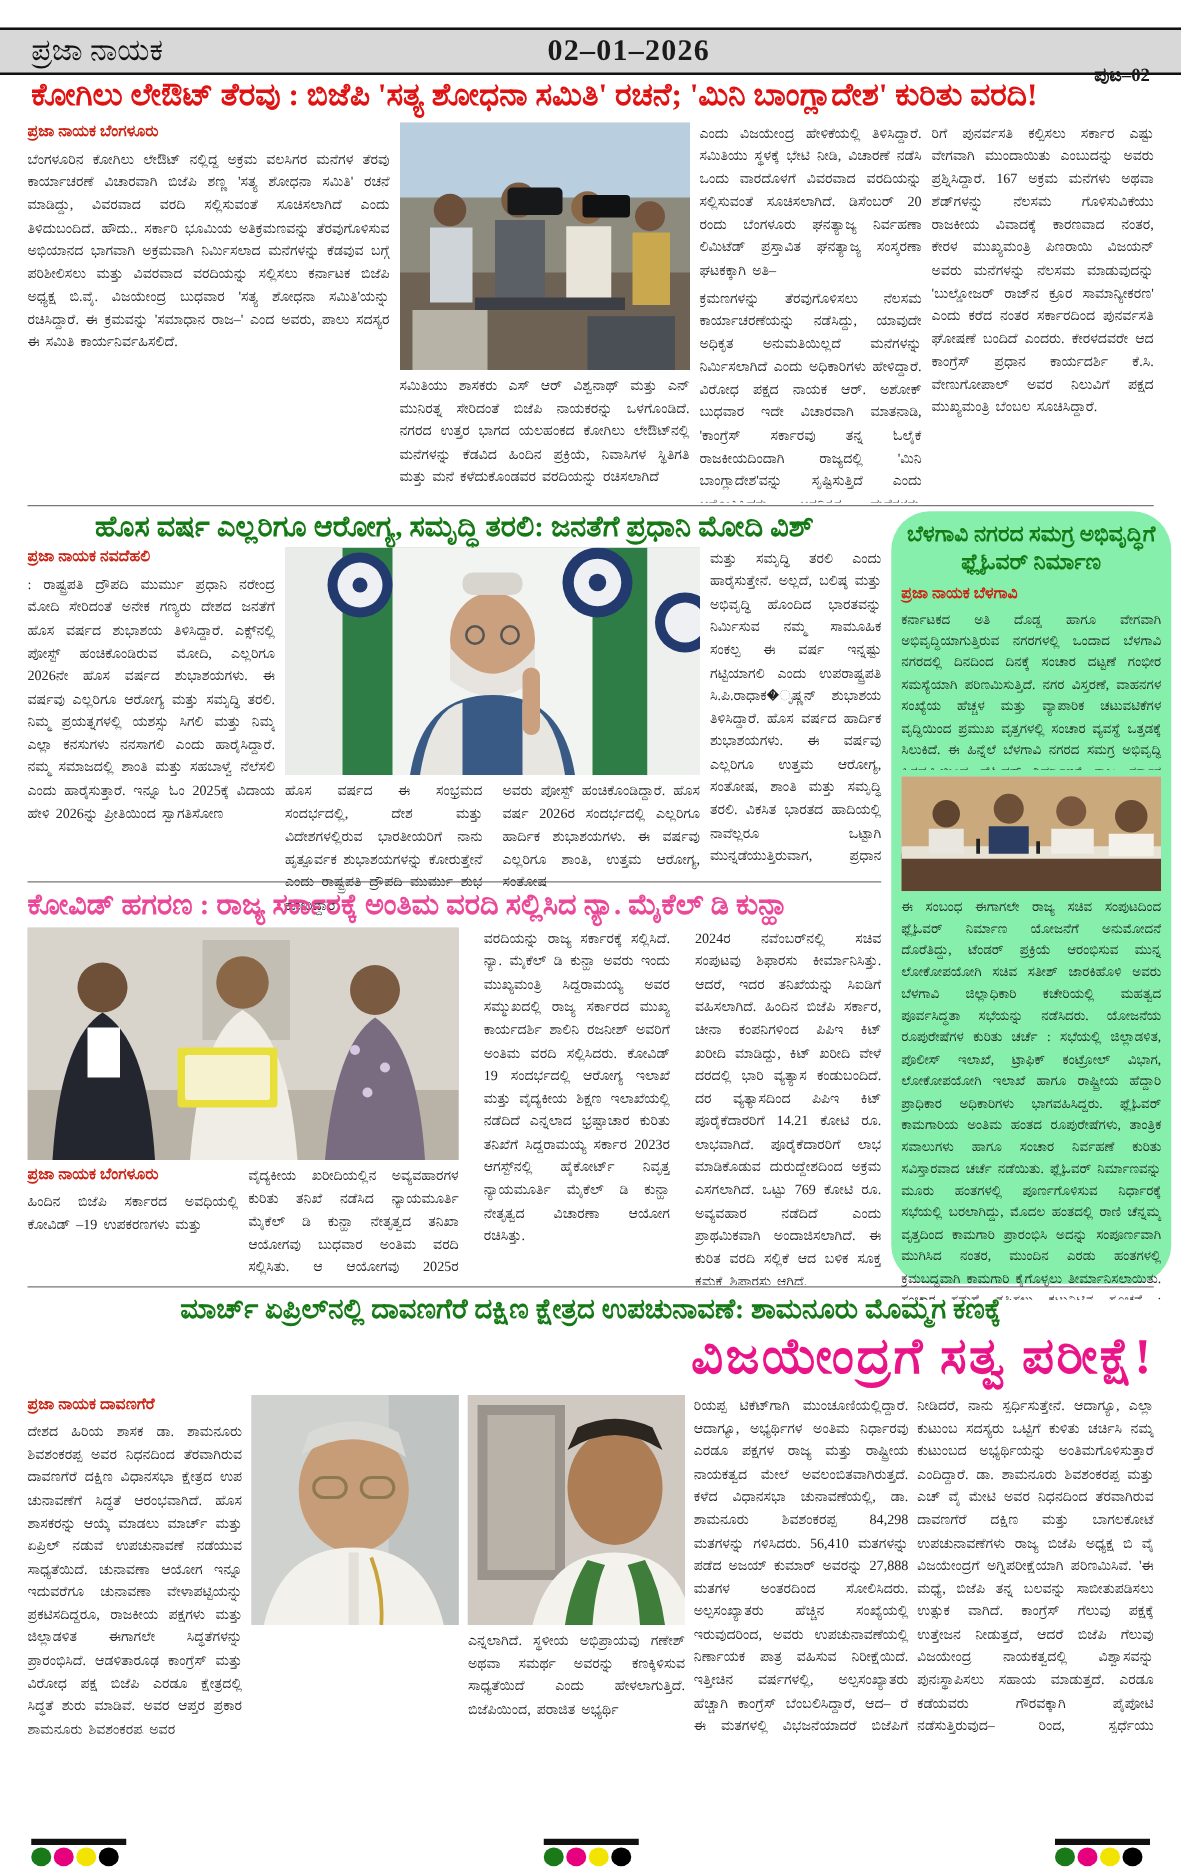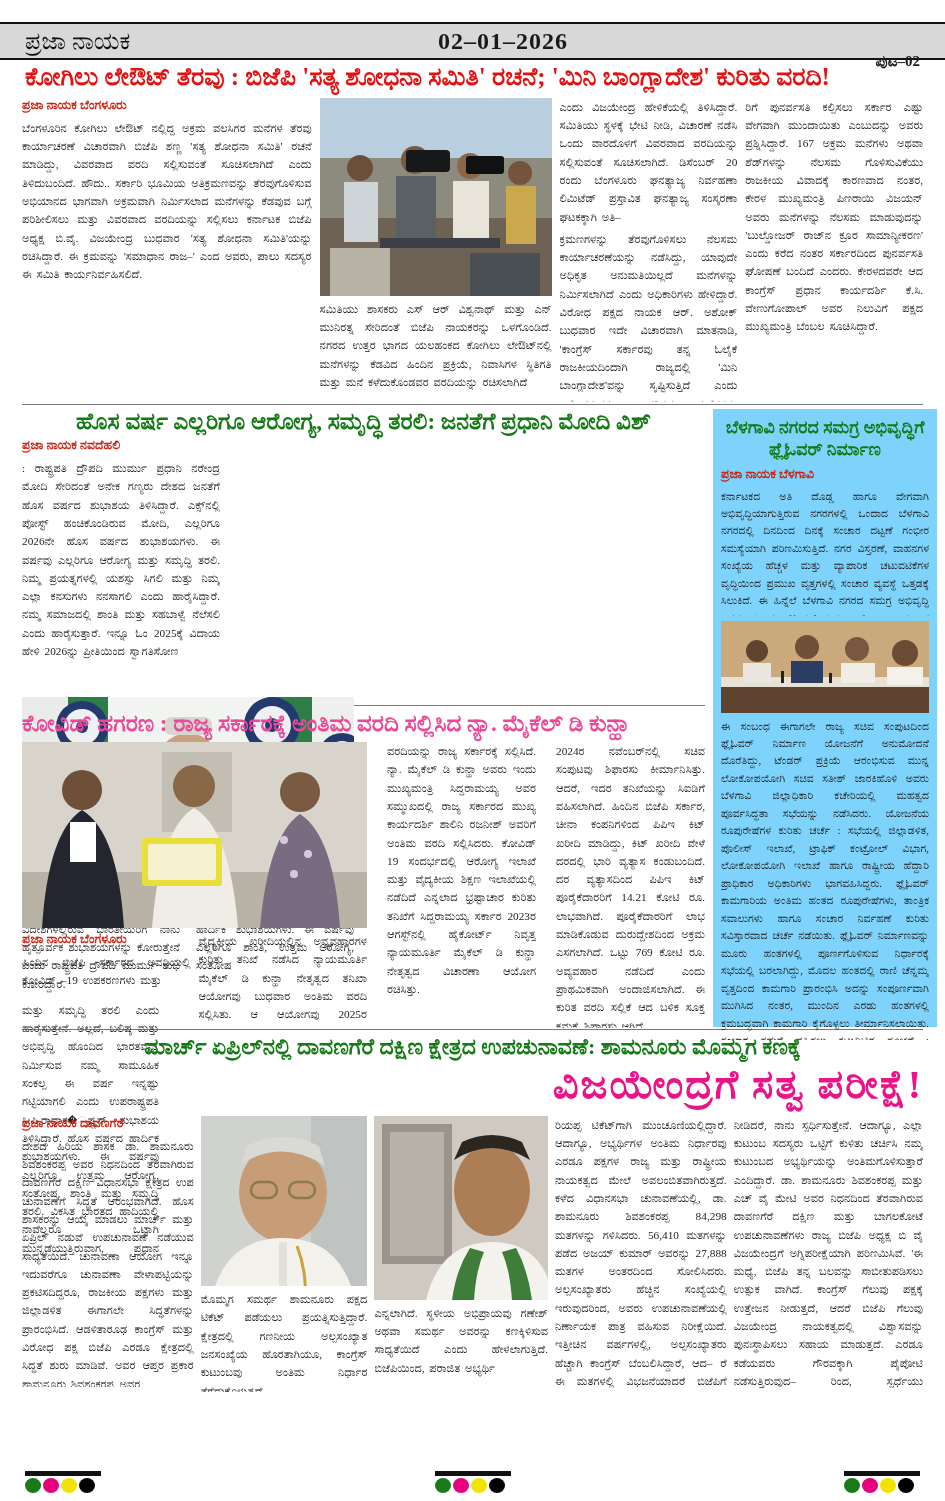--- a/index.html
+++ b/index.html
@@ -25,35 +25,35 @@
   .art1 { height:308px; display:flex; gap:8px; padding:4px 22px 0; }
   .art1 .c1 { width:295px; }
   .art1 .mid { width:232px; display:flex; flex-direction:column; gap:4px; }
   .art1 .c2, .art1 .c3 { width:181px; }
   .photo-frame { width:100%; overflow:hidden; background:#ccc; }
   
   .mainrow { display:flex; gap:8px; padding:2px 22px 0; height:622px; }
   .mainleft { width:683px; }
   .art2 { height:292px; }
   .art2 .hl { color:#157a15; font-size:23px; font-weight:bold; text-align:center; line-height:1.1; margin-bottom:4px; }
-  .art2-row { display:flex; gap:8px;flex-direction:column; }
+  .art2-row { display:flex; gap:8px; }
   .art2 .ca { width:198px; }
   .art2 .mid { width:332px; display:flex; flex-direction:column; gap:4px; }
   .art2 .subcols { display:flex; gap:16px; }
   .art2 .subcols > div { width:50%; }
   .art2 .cb { width:137px; }
   .art3 { height:322px; margin-top:4px; border-top:1.5px solid #777; padding-top:3px; }
   .art3 .hl { color:#ec4899; font-size:23px; font-weight:bold; line-height:1.1; margin:2px 0 6px; }
   .art3-row { display:flex; gap:8px; }
   .art3 .photocol { width:345px; display:flex; flex-direction:column; gap:4px; }
   .art3 .subcols { display:flex; gap:8px; }
   .art3 .subcols > div { width:50%; }
   .art3 .cb, .art3 .cc { width:161px;margin-left:12px; }
   
-  .belbox { width:224px; background:#7dd3fc; padding:8px 8px 6px; height:618px; }
+  .belbox { width:224px; background:#86efac; padding:8px 8px 6px; height:618px;border-radius:31px; }
   .belbox .hl { color:#157a15; font-size:17.5px; font-weight:bold; text-align:center; line-height:1.25; margin-bottom:6px; }
   .belbox .bodytxt { font-size:10.8px; }
   
   .kicker { color:#157a15; font-size:22px; font-weight:bold; text-align:center; padding:4px 22px 0;
             border-top:1.5px solid #777; margin:0 22px; white-space:nowrap; }
   .bigline { color:#ea1489; font-size:40px; font-weight:bold; text-align:right; line-height:1.25;
              letter-spacing:2px; padding:0 22px; }
   .bottomcols { display:flex; gap:7px; padding:6px 22px 0; height:282px; }
   .bottomcols .ba { width:175px; }
   .bottomcols .bb { width:170px; }
@@ -252,21 +252,20 @@
           <rect x="110" width="60" height="184" fill="#bfc3c2"></rect>
           <ellipse cx="82" cy="76" rx="44" ry="50" fill="#c79d78"></ellipse>
           <path d="M40 48 q42-26 84 2 l-6-20 q-36-18-72 0 Z" fill="#d9d9d6"></path>
           <rect x="50" y="66" width="26" height="16" rx="8" fill="none" stroke="#8c7a4e" stroke-width="2.5"></rect>
           <rect x="88" y="66" width="26" height="16" rx="8" fill="none" stroke="#8c7a4e" stroke-width="2.5"></rect>
           <path d="M10 184 q14-62 72-62 q58 0 72 62 Z" fill="#f2f1ec"></path>
           <path d="M78 126 l8 0 0 58 -8 0 Z" fill="#e2e0d8"></path>
           <path d="M96 130 q10 26 8 54" stroke="#c9a238" stroke-width="3" fill="none"></path>
         </svg>
       </div>
-      <div class="bodytxt" style="overflow:hidden">ಮೊಮ್ಮಗ ಸಮರ್ಥ ಶಾಮನೂರು ಪಕ್ಷದ ಟಿಕೆಟ್ ಪಡೆಯಲು ಪ್ರಯತ್ನಿಸುತ್ತಿದ್ದಾರೆ. ಕ್ಷೇತ್ರದಲ್ಲಿ ಗಣನೀಯ ಅಲ್ಪಸಂಖ್ಯಾತ ಜನಸಂಖ್ಯೆಯ ಹೊರತಾಗಿಯೂ, ಕಾಂಗ್ರೆಸ್ ಕುಟುಂಬವು ಅಂತಿಮ ನಿರ್ಧಾರ ತೆಗೆದುಕೊಳ್ಳುತ್ತದೆ</div>
     </div>
     <div class="stackcol bc">
       <div class="photo-frame" style="height:184px">
         <svg width="177" height="184" viewBox="0 0 177 184">
           <rect width="177" height="184" fill="#cfc9c2"></rect>
           <rect x="8" y="8" width="70" height="140" fill="#9a948c"></rect>
             <rect x="16" y="16" width="54" height="124" fill="#b8b2a8"></rect>
           <ellipse cx="118" cy="74" rx="38" ry="46" fill="#ad7e56"></ellipse>
           <path d="M80 44 q38-24 76 0 l-8-18 q-30-14-60 0 Z" fill="#2c2620"></path>
           <path d="M52 184 q14-58 66-58 q52 0 62 58 Z" fill="#f4f2ec"></path>

